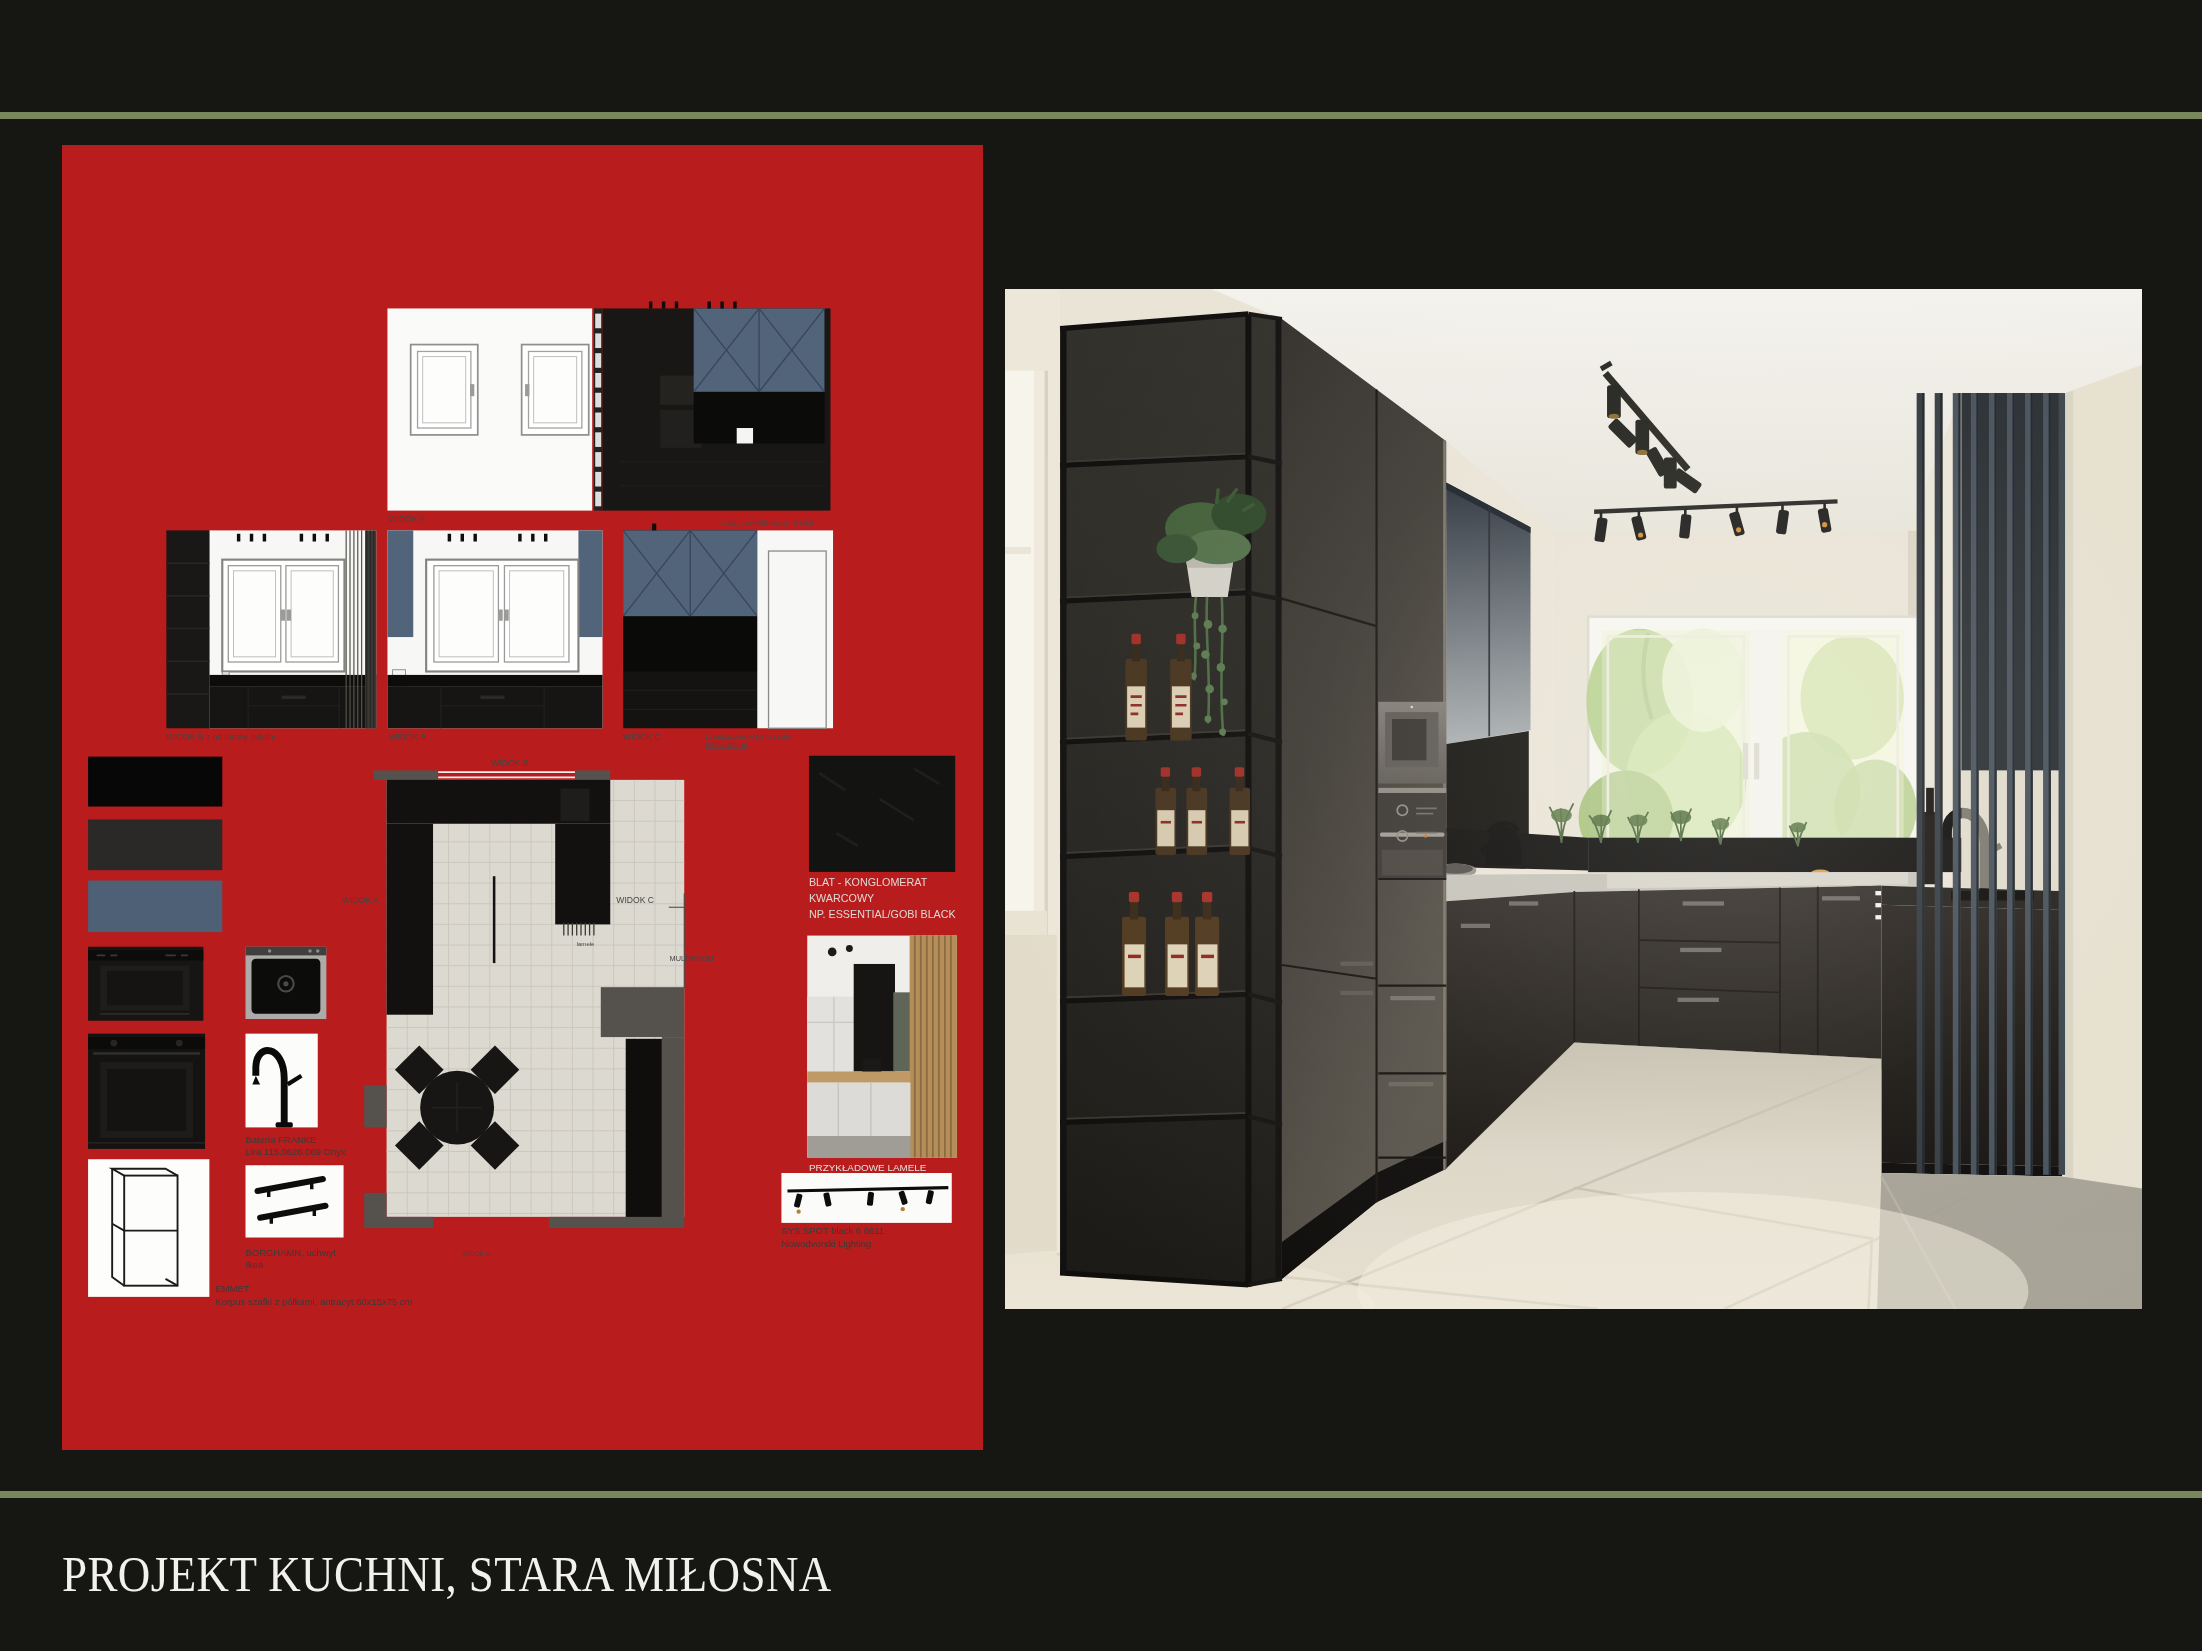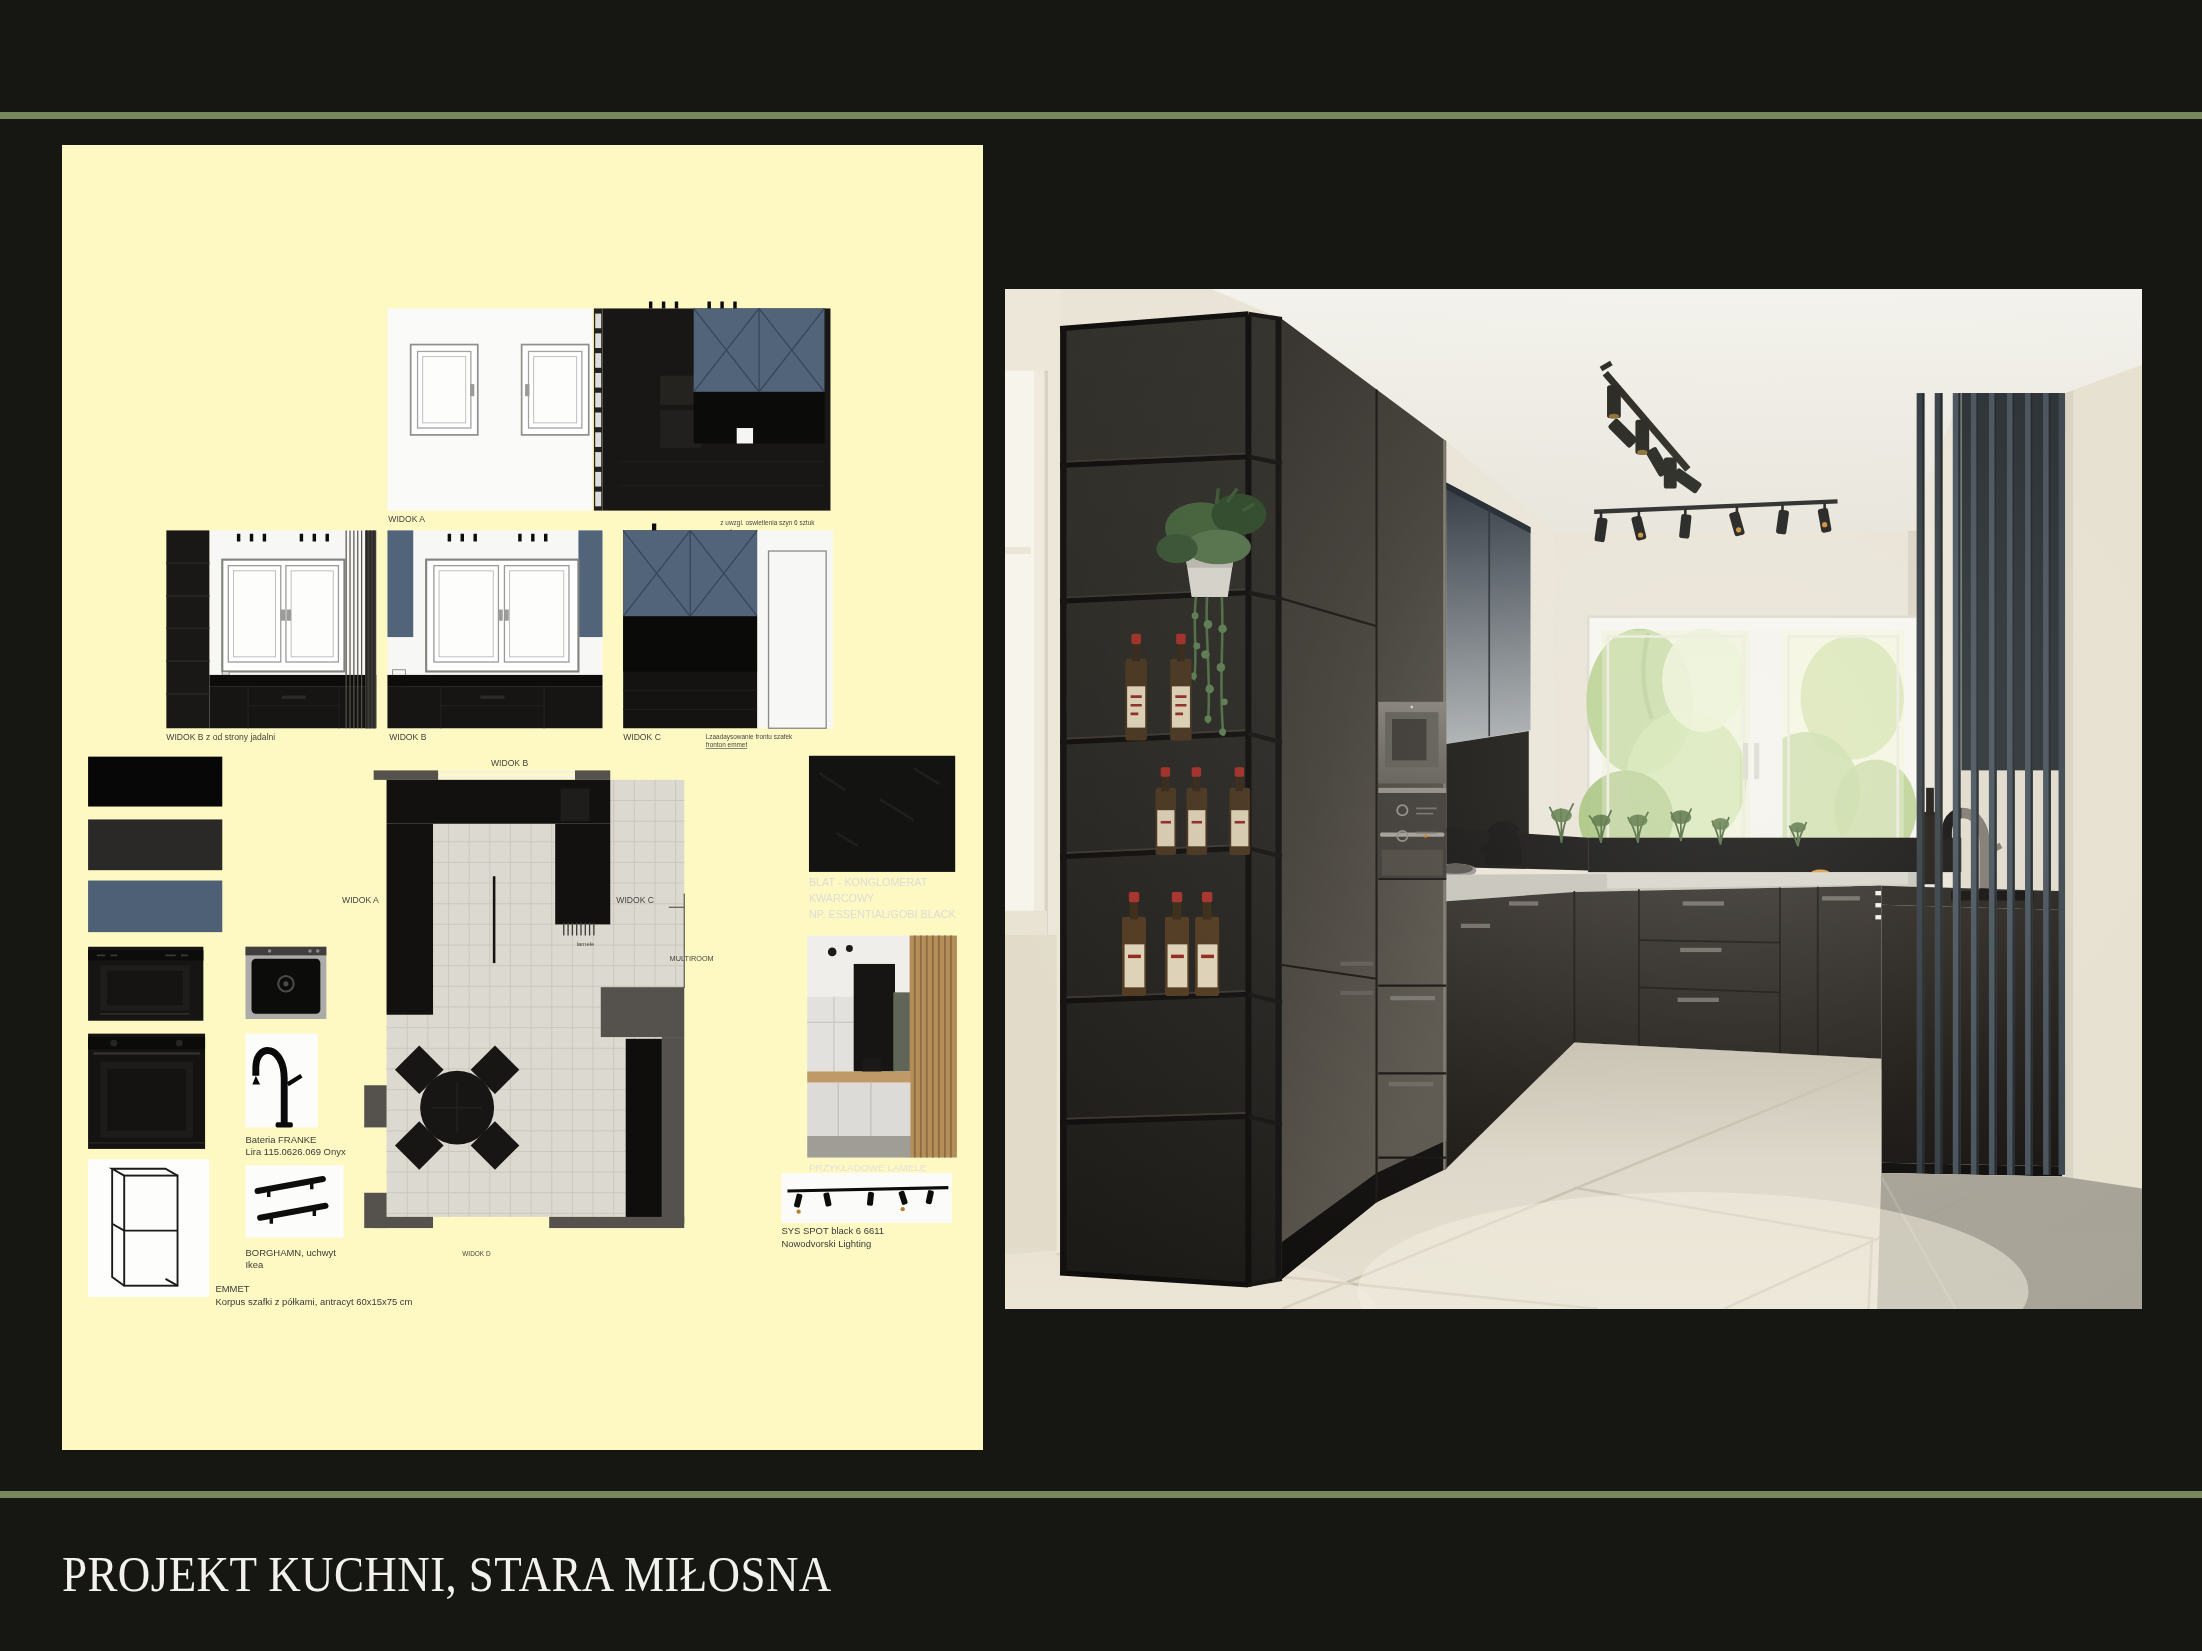--- a/index.html
+++ b/index.html
@@ -8,21 +8,21 @@
   .abs{position:absolute;}
 </style>
 </head>
 <body>
 <div id="page">
 
   <div class="abs" style="left:0;top:112px;width:2203px;height:6.9px;background:#79875c;"></div>
 
   <div class="abs" style="left:0;top:1491px;width:2203px;height:6.9px;background:#79875c;"></div>
 
-  <div class="abs" style="left:62px;top:145px;width:921px;height:1305px;background:#fef9c3;">
+  <div class="abs" style="left:62px;top:145px;width:921px;height:1305px;background:#b91c1c;">
   <svg id="mood" width="921" height="1305" viewBox="0 0 1070 1517" xmlns="http://www.w3.org/2000/svg" font-family="Liberation Sans, sans-serif">
 
     <g>
       <rect x="378" y="190" width="238" height="235" fill="#fafaf8"></rect>
 
       <rect x="405" y="232" width="78" height="105" fill="#ffffff" stroke="#8f8f8d" stroke-width="2"></rect>
       <rect x="413" y="240" width="62" height="89" fill="#ffffff" stroke="#a2a2a0" stroke-width="1.5"></rect>
       <rect x="419" y="246" width="50" height="77" fill="#fdfdfc" stroke="#b5b5b3" stroke-width="1"></rect>
       <rect x="474" y="278" width="5" height="14" fill="#9b9b99"></rect>
 

